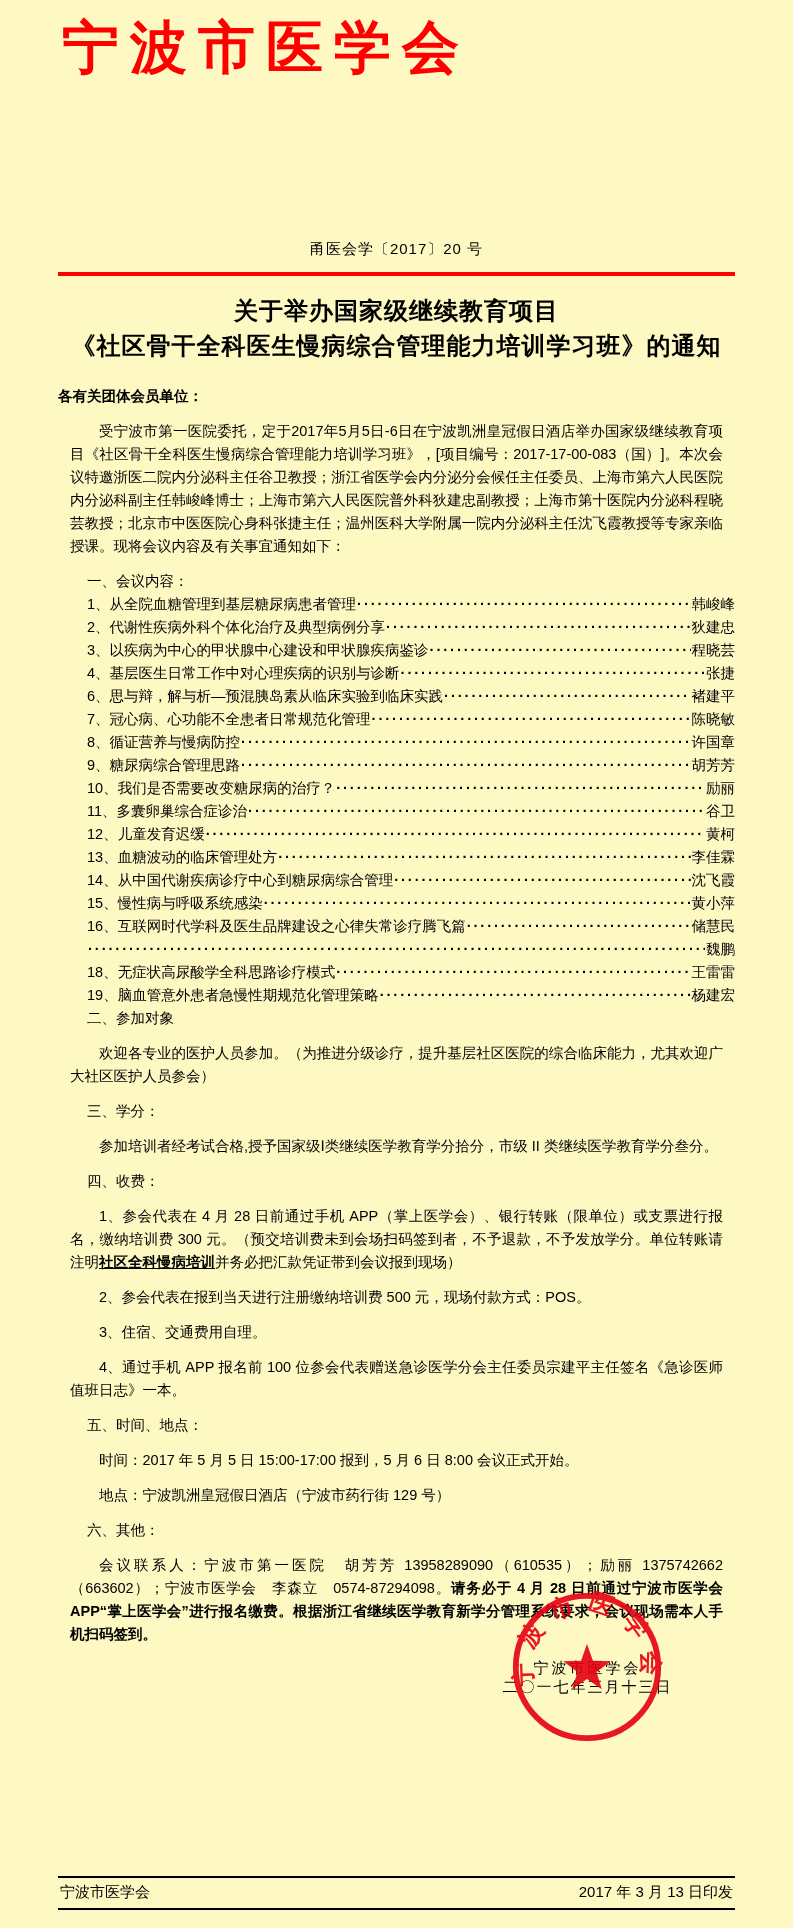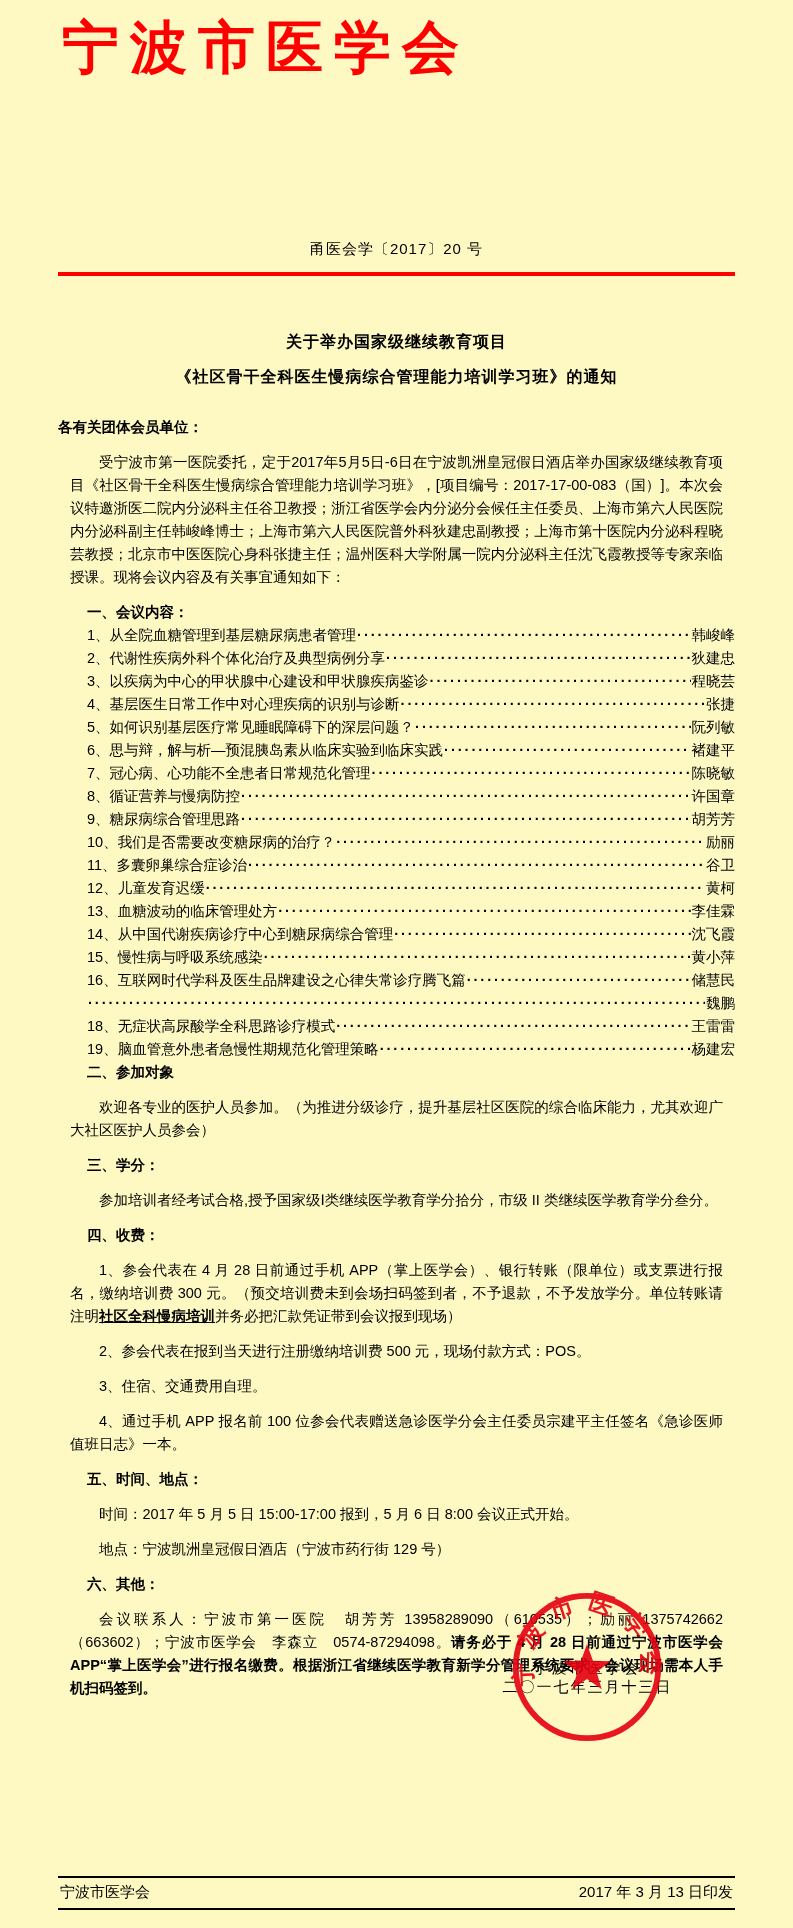--- a/index.html
+++ b/index.html
@@ -28,36 +28,36 @@
     font-size:15px;
     line-height:22px;
     letter-spacing:1px;
   }
   .red-rule {
     height:4px;
     background:#fe0000;
     margin:12px 58px 0 58px;
   }
   .doc-title {
-    margin-top:48px;
+    margin-top:17px;
     text-align:center;
-    font-size:16px;
+    font-size:24px;
     font-weight:600;
     line-height:35px;
     letter-spacing:1px;
   }
   .body-text {
     margin:22px 58px 0 58px;
     font-size:14.5px;
     line-height:23px;
     text-align:justify;
   }
   .salutation { font-weight:bold;margin-top:6px; }
   .para { text-indent:2em; margin:12px; }
-  .sec-heading { font-weight:bold; text-indent:2em; }
+  .sec-heading { font-weight:normal; text-indent:2em; }
   .toc-row {
     display:flex;
     align-items:center;
     margin-left:2em;
   }
   .toc-title { white-space:nowrap; flex:0 0 auto; }
   .toc-dots {
     flex:1 1 auto;
     overflow:hidden;
     white-space:nowrap;
@@ -142,25 +142,20 @@
         </div>
         <div class="toc-row">
           <span class="toc-title">3、以疾病为中心的甲状腺中心建设和甲状腺疾病鉴诊</span>
           <span class="toc-dots"></span>
           <span class="toc-name">程晓芸</span>
         </div>
         <div class="toc-row">
           <span class="toc-title">4、基层医生日常工作中对心理疾病的识别与诊断</span>
           <span class="toc-dots"></span>
           <span class="toc-name">张捷</span>
-        </div>
-        <div class="toc-row">
-          <span class="toc-title">5、如何识别基层医疗常见睡眠障碍下的深层问题？</span>
-          <span class="toc-dots"></span>
-          <span class="toc-name">阮列敏</span>
         </div>
         <div class="toc-row">
           <span class="toc-title">6、思与辩，解与析—预混胰岛素从临床实验到临床实践</span>
           <span class="toc-dots"></span>
           <span class="toc-name">褚建平</span>
         </div>
         <div class="toc-row">
           <span class="toc-title">7、冠心病、心功能不全患者日常规范化管理</span>
           <span class="toc-dots"></span>
           <span class="toc-name">陈晓敏</span>

